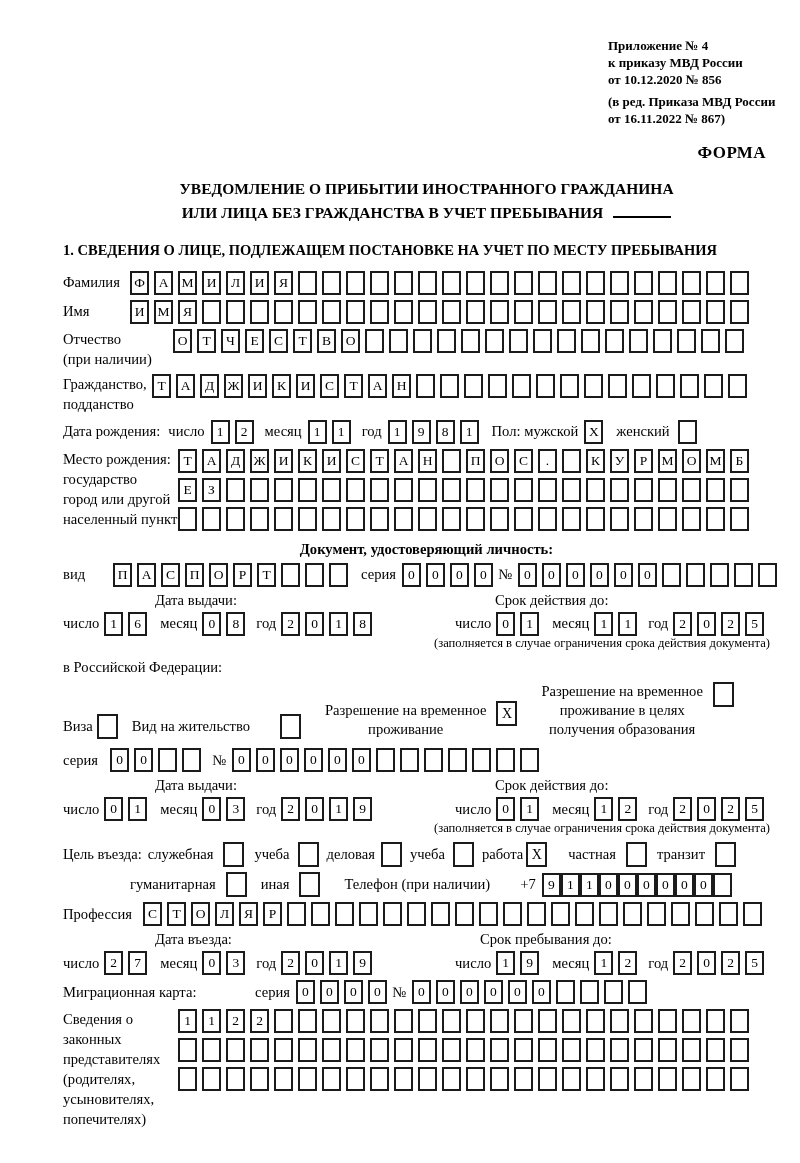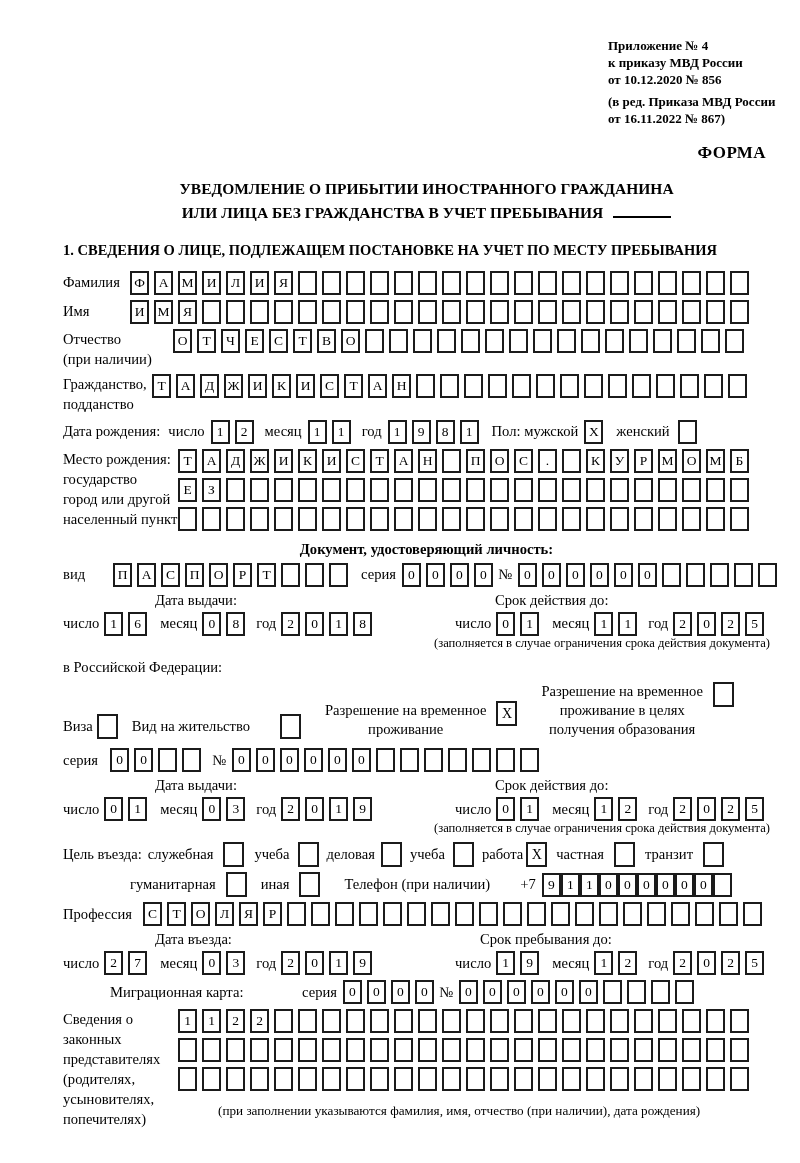--- a/index.html
+++ b/index.html
@@ -24,21 +24,21 @@
   .cells{display:inline-flex;}
   .cell{
     flex:0 0 auto;box-sizing:border-box;width:19px;height:24px;
     border:2px solid #1b1b1b;margin-right:5px;
     text-align:center;font-size:13.5px;line-height:20px;background:#fff;
   }
   .cb{width:21px;height:25px;line-height:21px;font-size:14px;}
   .lbl{flex:0 0 auto;}
   .lblcol{flex:0 0 auto;line-height:20px;}
   .w47{flex:0 0 47px;}.w50{flex:0 0 50px;}.w67{flex:0 0 67px;}
-  .w89{flex:0 0 89px;}.w110{flex:0 0 110px;}.w115{flex:0 0 115px;}.w192{flex:0 0 192px;margin-left:47px;}
+  .w89{flex:0 0 89px;}.w110{flex:0 0 110px;}.w115{flex:0 0 115px;}.w192{flex:0 0 192px;}
   .stack .cells{display:flex;margin-bottom:5px;}
   .ml6{margin-left:6px;}.ml8{margin-left:8px;text-align:right;}.ml10{margin-left:10px;}
   .ml14{margin-left:14px;}.ml24{margin-left:24px;}.ml30{margin-left:30px;}
   .mr6{margin-right:6px;}.mr8{margin-right:8px;}
   .center-b{font-weight:bold;text-align:center;margin:1px 0 5px;font-size:14.6px;}
   .twocol{display:flex;}
   .tc-l{flex:0 0 392px;}
   .tc-r{flex:1;}
   .subhead{padding-left:92px;margin-bottom:3px;}
   .subhead.r40{padding-left:40px;}
@@ -520,21 +520,21 @@
       <span class="lbl">служебная</span>
       <span class="cell cb ml10"></span>
       <span class="lbl ml10">учеба</span>
       <span class="cell cb ml8"></span>
       <span class="lbl ml8">деловая</span>
       <span class="cell cb ml6"></span>
       <span class="lbl ml8">учеба</span>
       <span class="cell cb ml8"></span>
       <span class="lbl ml8">работа</span>
       <span class="cell cb" style="margin-left:3px;">X</span>
-      <span class="lbl" style="margin-left:9px;">частная</span>
+      <span class="lbl" style="margin-left:21px;">частная</span>
       <span class="cell cb ml10"></span>
       <span class="lbl ml10">транзит</span>
       <span class="cell cb ml10"></span>
     </div>
 
     <div class="purp" style="padding-left:67px;">
       <span class="lbl">гуманитарная</span>
       <span class="cell cb ml10"></span>
       <span class="lbl ml14">иная</span>
       <span class="cell cb ml10"></span>
@@ -738,18 +738,17 @@
             <span class="cell"></span>
             <span class="cell"></span>
             <span class="cell"></span>
             <span class="cell"></span>
             <span class="cell"></span>
             <span class="cell"></span>
             <span class="cell"></span>
             <span class="cell"></span>
             <span class="cell"></span>
           </span>
-        <div class="footnote">(при заполнении указываются фамилия, имя, отчество (при наличии), дата рождения)</div>
       </span>
     </div>
 
   </div>
 </div>
 
 </body></html>

